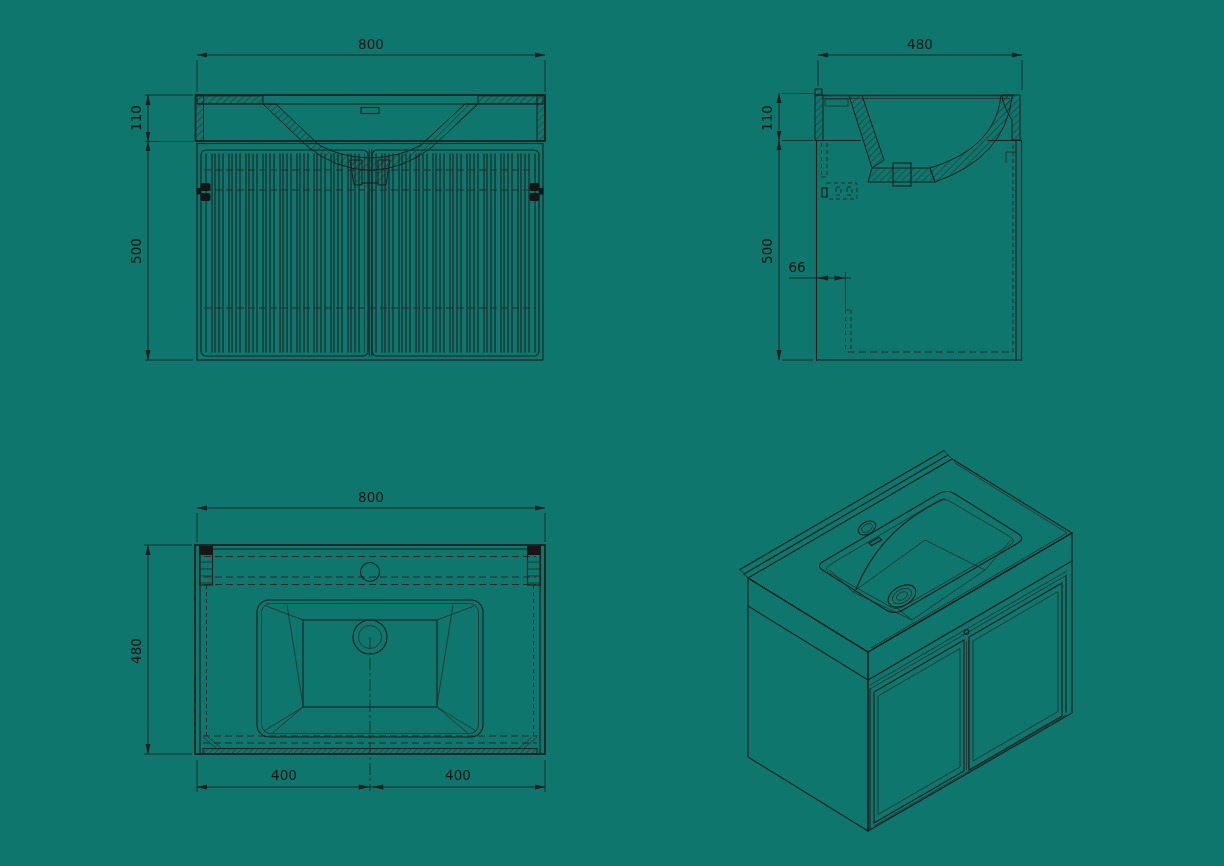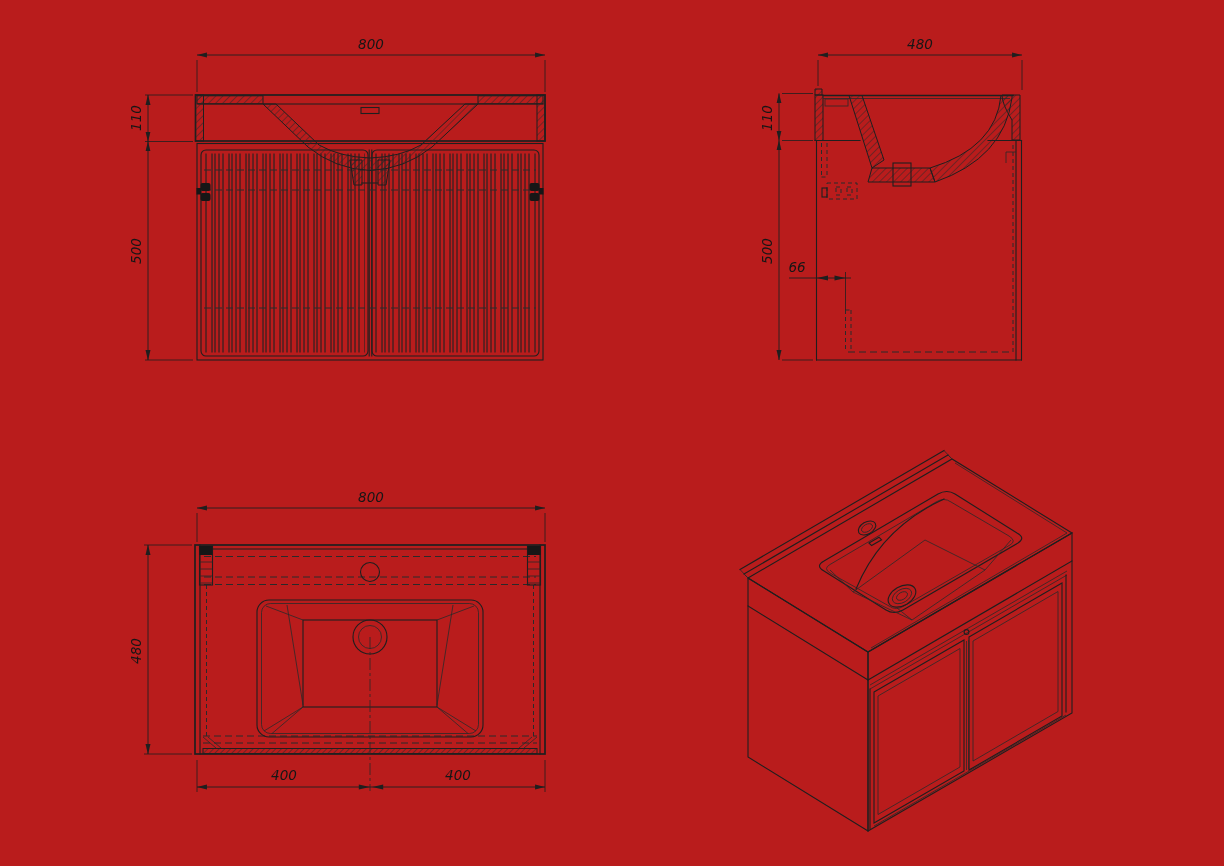--- a/index.html
+++ b/index.html
@@ -1,17 +1,17 @@
 <!DOCTYPE html>
 <html><head>
 <meta charset="utf-8">
 <style>
   html,body{margin:0;padding:0;background:#fff;}
-  .page{position:relative;width:1224px;height:866px;background:#b91c1c;overflow:hidden;
-        font-family:"DejaVu Sans", sans-serif;font-style:italic;}
+  .page{position:relative;width:1224px;height:866px;background:#0f766e;overflow:hidden;
+        font-family:"DejaVu Sans", sans-serif;}
   svg{position:absolute;left:0;top:0;}
   .ln   {stroke:#1f1f1f;stroke-width:1.1;fill:none;stroke-linecap:square;}
   .thk  {stroke:#1f1f1f;stroke-width:1.7;fill:none;stroke-linecap:square;}
   .thin {stroke:#2a2a2a;stroke-width:0.8;fill:none;}
   .dash {stroke:#2a2a2a;stroke-width:1;fill:none;stroke-dasharray:7 4;}
   .dashf{stroke:#2a2a2a;stroke-width:1;fill:none;stroke-dasharray:4 3;}
   .cline{stroke:#2a2a2a;stroke-width:0.8;fill:none;stroke-dasharray:12 3 3 3;}
   .dim  {stroke:#1f1f1f;stroke-width:0.9;fill:none;}
   .ext  {stroke:#1f1f1f;stroke-width:0.8;fill:none;}
   .hat  {fill:url(#hatch);stroke:#1f1f1f;stroke-width:1;}

